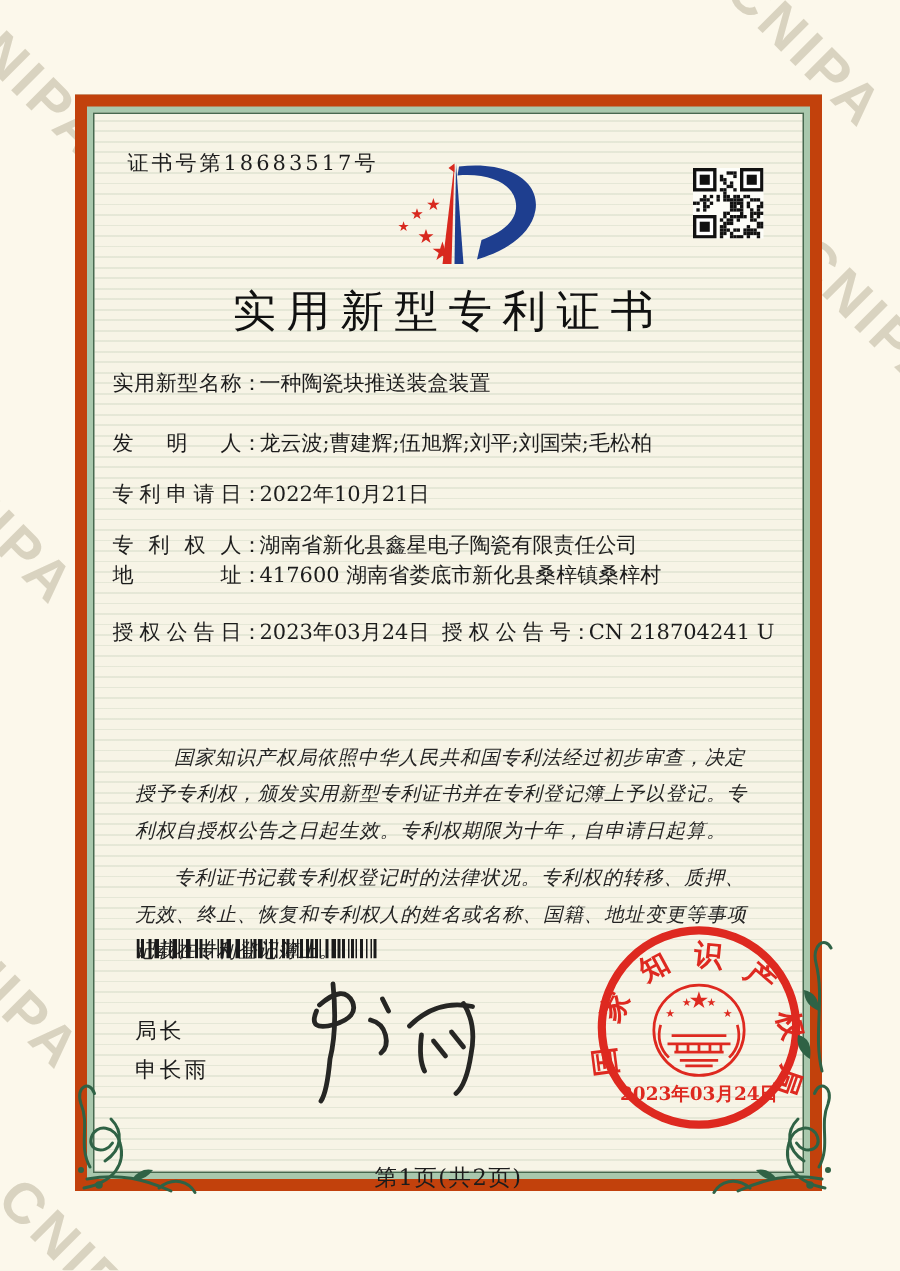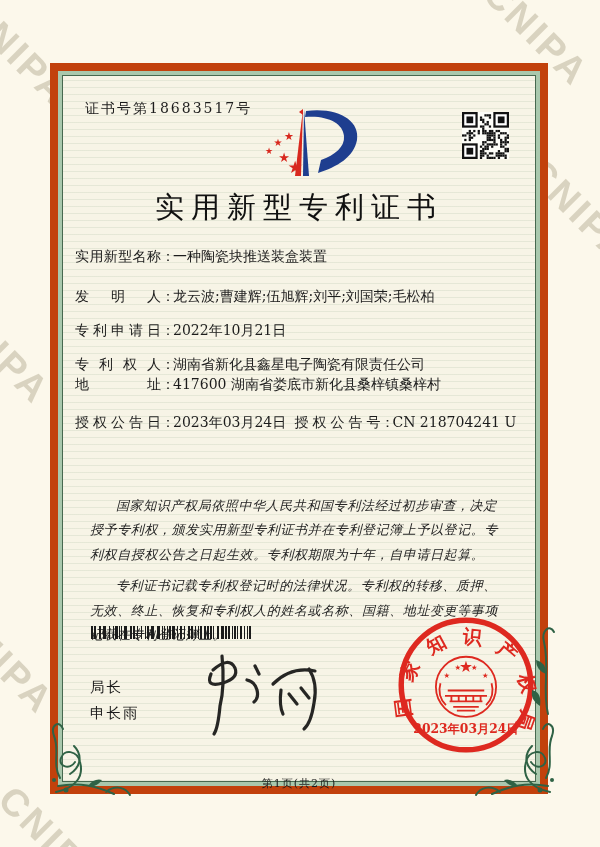--- a/index.html
+++ b/index.html
@@ -50,21 +50,21 @@
 
   .sig-title{position:absolute;left:27px;top:602px;font-size:14.5px;
       font-family:"DejaVu Sans","Liberation Sans",sans-serif;letter-spacing:2px;}
   .sig-name{position:absolute;left:27px;top:628px;font-size:14.5px;
       font-family:"DejaVu Sans","Liberation Sans",sans-serif;letter-spacing:2px;}
   .sig-script{position:absolute;left:118px;top:566px;}
 
   .seal{position:absolute;left:330px;top:536px;opacity:0.95;}
 
   .pageinfo{position:absolute;left:0;top:700px;width:100%;text-align:center;
-      font-size:11px;letter-spacing:1px;}
+      font-size:15px;letter-spacing:1px;}
 
   .contnote{position:absolute;left:0;top:806px;width:100%;text-align:center;
       font-size:13.5px;font-style:italic;letter-spacing:4px;color:#2a2a2a;}
 
   .ornament{position:absolute;pointer-events:none;}
 </style>
 </head>
 <body>
 
 <div class="page">

